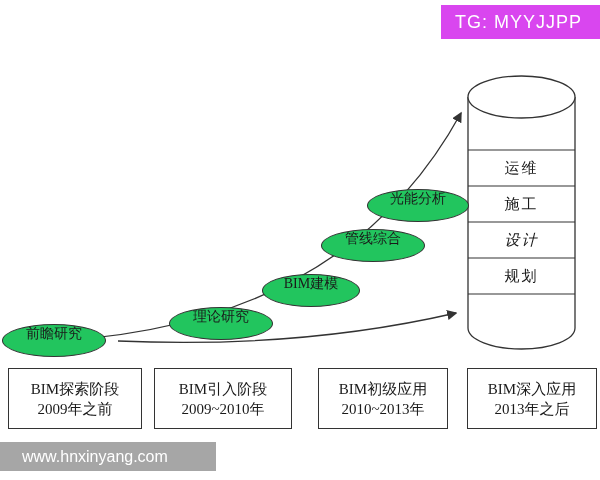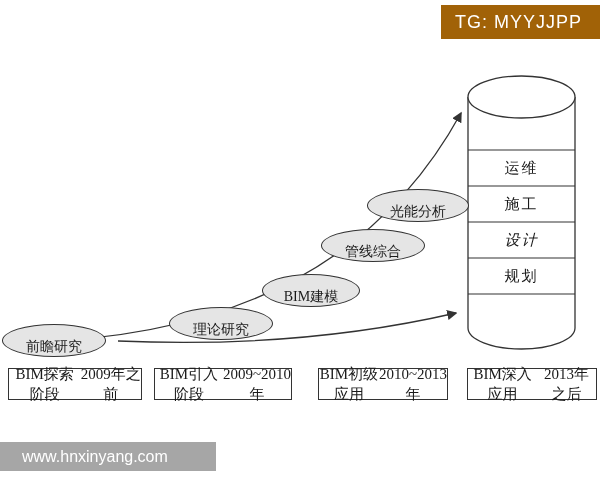--- a/index.html
+++ b/index.html
@@ -11,23 +11,23 @@
     overflow: hidden;
     font-family: "Liberation Serif", "DejaVu Serif", serif;
     color: #1a1a1a;
   }
   svg.layer { position: absolute; left: 0; top: 0; }
 
   .oval {
     position: absolute;
     border: 1.3px solid #333;
     border-radius: 50%;
-    background: #e5e5e5;
+    background: #22c55e;
     display: flex;
-    align-items: flex-end;
+    align-items: flex-start;
     justify-content: center;
     font-size: 14px;
     white-space: nowrap;
   }
   .oval1 { left: 2px;  top: 324px; width: 102px; height: 31px; }
   .oval2 { left: 169px; top: 307px; width: 102px; height: 31px; }
   .oval3 { left: 262px; top: 274px; width: 96px;  height: 31px; }
   .oval4 { left: 321px; top: 229px; width: 102px; height: 31px; }
   .oval5 { left: 367px; top: 189px; width: 100px; height: 31px; }
 
@@ -42,42 +42,42 @@
     letter-spacing: 2px;
   }
   .cyl1 { top: 156px; }
   .cyl2 { top: 192px; }
   .cyl3 { top: 228px; font-style: italic; }
   .cyl4 { top: 264px; }
 
   .stage {
     position: absolute;
     top: 368px;
-    height: 32px;
+    height: 61px;
     border: 1.3px solid #333;
     background: #fff;
     box-sizing: border-box;
     display: flex;
-    flex-direction: row;
+    flex-direction: column;
     align-items: center;
     justify-content: center;
     font-size: 15px;
     line-height: 20px;
     text-align: center;
   }
   .stage1 { left: 8px;   width: 134px; }
   .stage2 { left: 154px; width: 138px; }
   .stage3 { left: 318px; width: 130px; }
   .stage4 { left: 467px; width: 130px; }
 
   .badge {
     position: absolute;
     top: 5px;
     right: 0;
-    background: #a16207;
+    background: #d946ef;
     color: #fff;
     font-family: "Liberation Sans", sans-serif;
     font-size: 18px;
     line-height: 22px;
     padding: 6px 18px 6px 14px;
     letter-spacing: 1px;
   }
   .watermark {
     position: absolute;
     left: 0;

